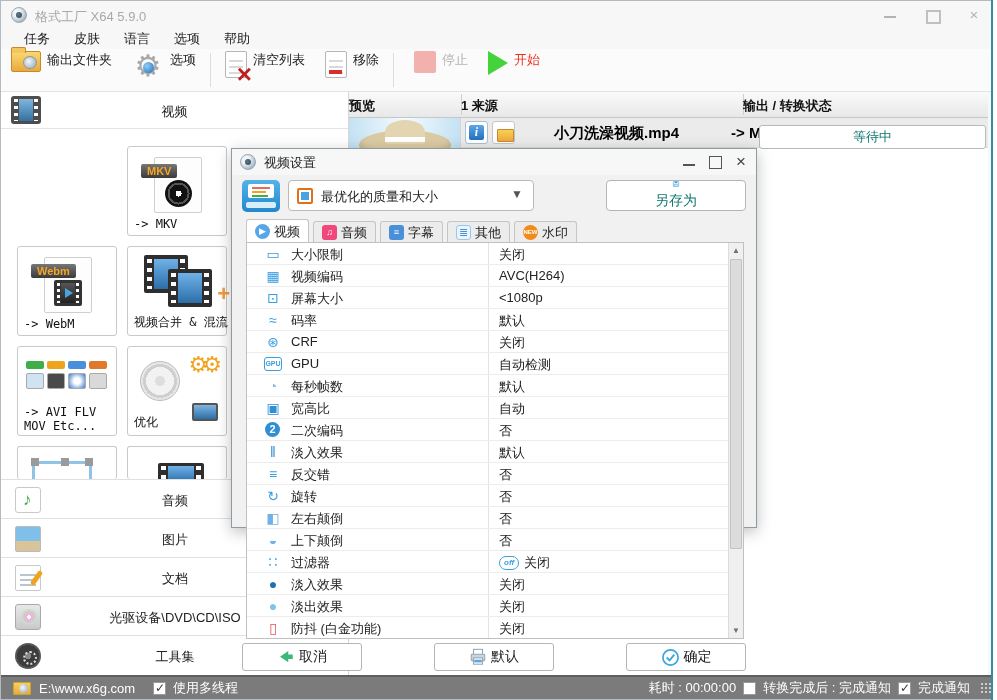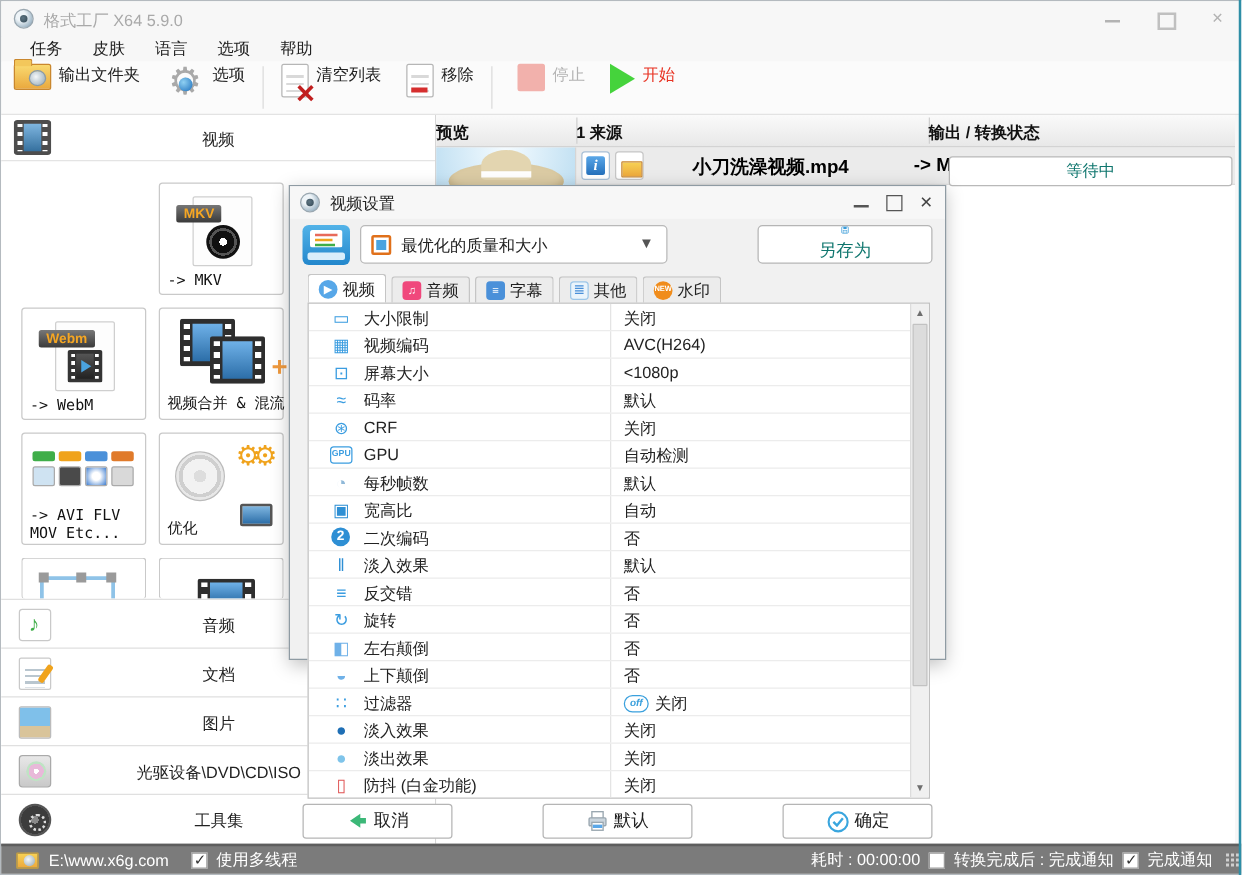--- a/index.html
+++ b/index.html
@@ -310,26 +310,26 @@
         <span class="film-hint"></span>
       </div>
     </div>
 
     <div class="cat-list">
       <div class="cat-row">
         <span class="cat-ico ico-audio"></span>
         <span class="cat-label">音频</span>
       </div>
       <div class="cat-row">
+        <span class="cat-ico ico-image"></span>
+        <span class="cat-label">图片</span>
+      </div>
+      <div class="cat-row">
         <span class="cat-ico ico-doc"></span>
         <span class="cat-label">文档</span>
-      </div>
-      <div class="cat-row">
-        <span class="cat-ico ico-image"></span>
-        <span class="cat-label">图片</span>
       </div>
       <div class="cat-row">
         <span class="cat-ico ico-disc"></span>
         <span class="cat-label">光驱设备\DVD\CD\ISO</span>
       </div>
       <div class="cat-row">
         <span class="cat-ico ico-reel"></span>
         <span class="cat-label">工具集</span>
       </div>
     </div>

